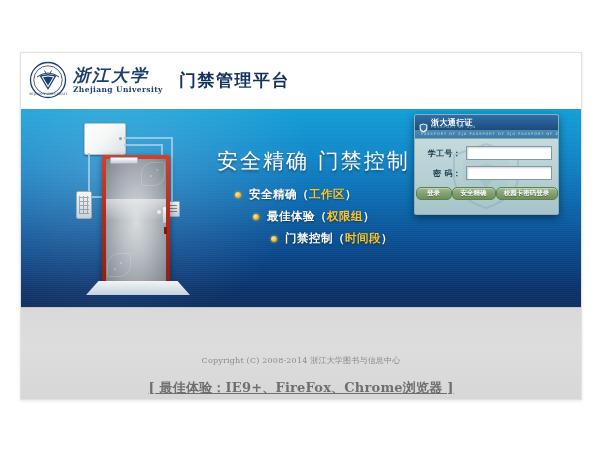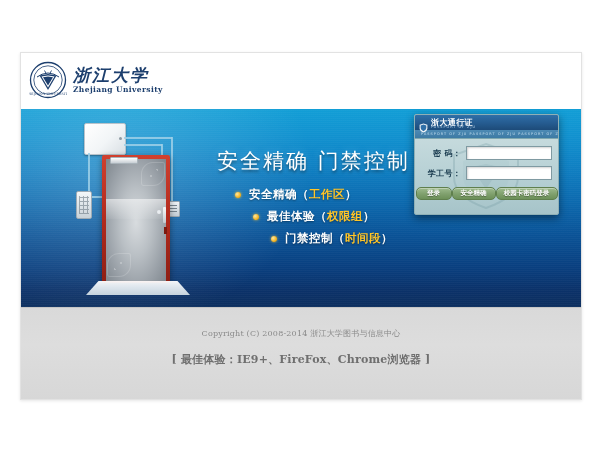--- a/index.html
+++ b/index.html
@@ -259,23 +259,24 @@
   
   .site-footer{
     position:relative;height:92px;
     background:linear-gradient(180deg,#d9d9d9 0%,#dddddd 40%,#d7d7d7 100%);
     border-top:1px solid #c6c6c6;
   }
   .foot-line{
     position:absolute;left:0;right:0;text-align:center;
     font-family:"DejaVu Serif","Liberation Serif",serif;
     color:#8a8a8a;
+    margin-top:27px;
   }
   .foot-copy{top:20px;font-size:8px;letter-spacing:.2px;}
-  .foot-browsers{top:44px;font-size:11px;font-weight:700;color:#6f6f6f;letter-spacing:.2px;}
+  .foot-browsers{top:44px;font-size:13px;font-weight:700;color:#6f6f6f;letter-spacing:.2px;text-decoration:underline;}
 </style>
 </head>
 <body>
 
 <div id="stage">
 
   <div class="page-card">
 
     <div class="site-header">
 
@@ -291,20 +292,21 @@
             <path d="M15.5 9.5 L17 12.2 M22.5 9.5 L21 12.2" stroke="#1d3f6e" stroke-width="0.9"></path>
             <text x="19" y="34.2" font-size="3.1" fill="#1d3f6e" text-anchor="middle" font-family="DejaVu Serif, serif" letter-spacing="0.3">ZHEJIANG UNIVERSITY</text>
           </svg>
         </div>
         <div class="wordmark">
           <div class="cn">浙江大学</div>
           <div class="en">Zhejiang University</div>
         </div>
       </div>
 
+      <div class="platform-title">门禁管理平台</div>
     </div>
 
     <div class="hero">
       <div class="hero-glow"></div>
 
       <div class="door-art">
         <div class="ctrl-box"></div>
         <div class="wire w1"></div>
         <div class="wire w2"></div>
         <div class="wire w3"></div>
@@ -370,33 +372,33 @@
         <div class="lp-body">
           <div class="lp-watermark">
             <svg width="74" height="70" viewBox="0 0 74 70">
               <path d="M37 3 L69 14 V36 Q69 56 37 67 Q5 56 5 36 V14 Z" fill="none" stroke="#5f8a93" stroke-width="2"></path>
               <path d="M37 12 L60 20 V36 Q60 50 37 58 Q14 50 14 36 V20 Z" fill="#8fb4bb" opacity="0.55"></path>
               <path d="M22 26 L37 23 L52 26 L37 48 Z" fill="#4f7c85" opacity="0.6"></path>
             </svg>
           </div>
 
           <div class="lp-row">
+            <span class="lp-label">学工号：</span>
+            <span class="lp-input">
+              <input type="text" placeholder="" value="" style="">
+            </span>
+          </div>
+
+          <div class="lp-row">
             <span class="lp-label">密  码：</span>
             <span class="lp-input">
               <input type="password" placeholder="" style="">
             </span>
           </div>
 
-          <div class="lp-row">
-            <span class="lp-label">学工号：</span>
-            <span class="lp-input">
-              <input type="text" placeholder="" value="" style="">
-            </span>
-          </div>
-
           <div class="lp-btns">
             <div class="lp-btn b1">登录</div>
             <div class="lp-btn b2">安全精确</div>
             <div class="lp-btn b3">校园卡密码登录</div>
           </div>
         </div>
       </div>
     </div>
 
     <div class="site-footer">

